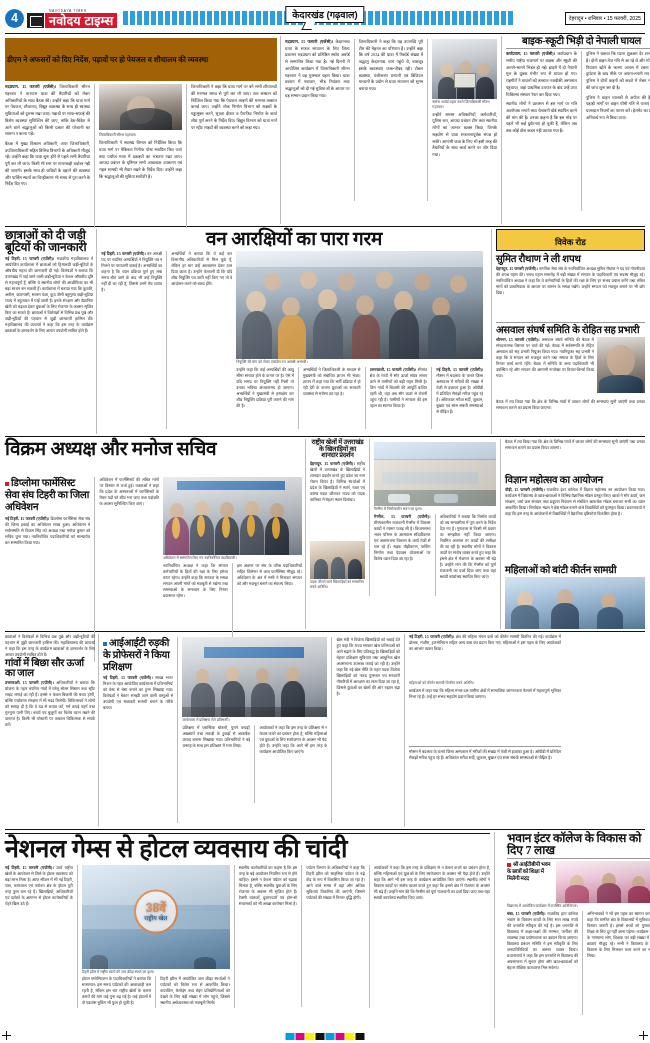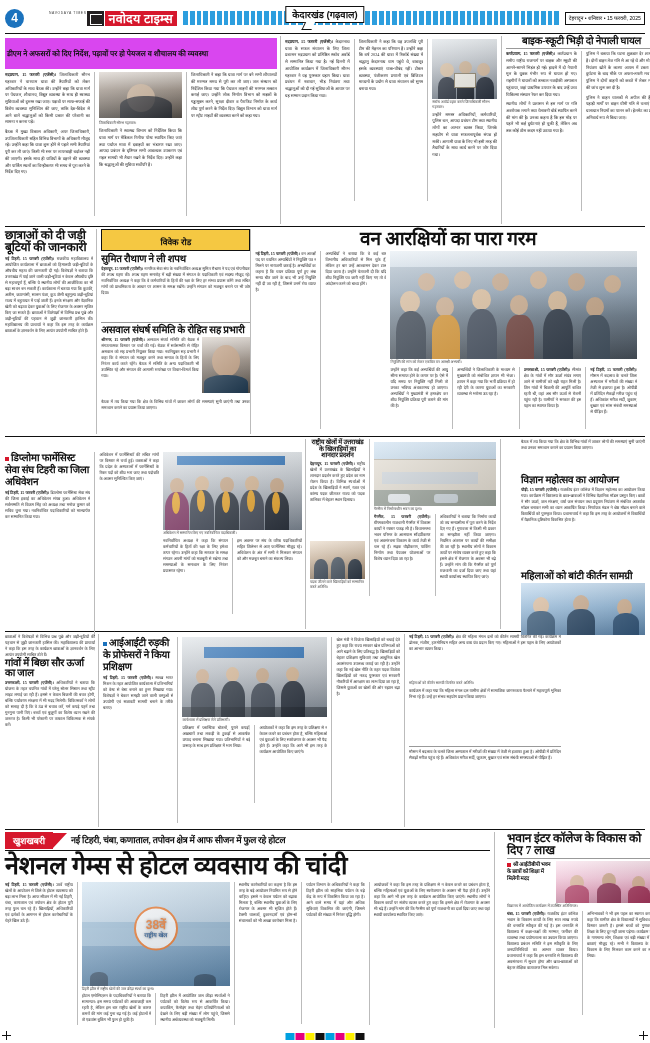--- a/index.html
+++ b/index.html
@@ -3,21 +3,21 @@
 <meta charset="utf-8">
 <style>
   html,body{margin:0;padding:0;background:#fff;}
   body{width:650px;height:1043px;font-family:"Liberation Serif",serif;color:#111;overflow:hidden;}
   .page{position:relative;width:650px;height:1043px;background:#fff;box-sizing:border-box;padding:4px 5px 0 5px;}
 
   
   .masthead{height:28px;display:flex;align-items:center;gap:3px;position:relative;}
   .pagebadge{width:19px;height:19px;border-radius:50%;background:#1b72bd;color:#fff;font-weight:bold;
     font-size:12px;display:flex;align-items:center;justify-content:center;font-family:"Liberation Sans",sans-serif;flex:0 0 auto;}
-  .logowrap{position:relative;flex:0 0 auto;display:flex;flex-direction:row;align-items:flex-start;}
+  .logowrap{position:relative;flex:0 0 auto;display:flex;flex-direction:column;align-items:flex-start;}
   .logo-sub{font-size:3.4px;letter-spacing:.6px;color:#444;font-family:"Liberation Sans",sans-serif;margin-left:22px;}
   .logo-row{display:flex;align-items:stretch;}
   .logo-blk{width:17px;height:15px;background:#231f20;margin-right:1px;position:relative;}
   .logo-blk:after{content:"";position:absolute;left:3px;top:3px;width:11px;height:9px;border:1px solid #fff;border-right:none;}
   .logo-red{background:#d6172c;color:#fff;font-weight:bold;font-size:12.5px;letter-spacing:.2px;
     padding:0 4px;display:flex;align-items:center;font-family:"Liberation Sans",sans-serif;height:15px;}
   .barcode{flex:1;height:14px;display:flex;gap:2px;overflow:hidden;margin:0 3px;}
   .barcode i{display:block;width:5px;height:14px;background:#2d9ede;}
   .edition-tag{position:absolute;left:50%;transform:translateX(-50%);top:2px;z-index:5;}
   .edition-box{border:1.2px solid #111;background:#fff;padding:1px 6px;font-family:"Liberation Sans",sans-serif;
@@ -28,21 +28,21 @@
     font-family:"Liberation Sans",sans-serif;flex:0 0 auto;}
   .rule-top{border-top:1.6px solid #111;margin:1px 0 0 0;}
 
   
   .hl{font-weight:bold;line-height:1.02;font-family:"Liberation Serif",serif;letter-spacing:-.2px;}
   .h-xl{font-size:25px;}
   .h-lg{font-size:19px;}
   .h-md{font-size:15px;}
   .h-sm{font-size:12px;}
   .h-xs{font-size:10px;}
-  .subhl{font-weight:bold;font-size:7.4px;background:#d946ef;padding:11px 2px;line-height:1.25;}
+  .subhl{font-weight:bold;font-size:7.4px;background:#a16207;padding:17px 2px;line-height:1.25;}
   .body-txt{font-size:4.15px;line-height:1.62;text-align:justify;color:#1a1a1a;hyphens:auto;overflow:hidden;}
   .body-txt.tight{font-size:4px;line-height:1.5;}
   .lead{font-weight:bold;}
   .cap{font-size:3.7px;line-height:1.3;color:#333;padding-top:1px;}
   .hrule{border-top:.8px solid #111;}
   .hrule-thin{border-top:.5px solid #999;}
   .vline{border-left:.5px solid #bbb;}
   .photo{background:#c9cfd4;position:relative;overflow:hidden;}
   .photo:after{content:"";position:absolute;inset:0;
     background:linear-gradient(145deg,rgba(255,255,255,.35),rgba(0,0,0,.12));}
@@ -225,46 +225,20 @@
   <div style="display:flex;height:205px;">
 
     <div style="width:90px;padding-right:3px;">
       <div class="hl h-sm">छात्राओं को दी जड़ी बूटियों की जानकारी</div>
       <div class="body-txt tight" style="margin-top:3px;height:178px;overflow:hidden;">
         <span class="lead">नई टिहरी, 15 फरवरी (एजेंसी)।</span>
         <span>राजकीय महाविद्यालय में आयोजित कार्यशाला में छात्राओं को हिमालयी जड़ी-बूटियों के औषधीय महत्व की जानकारी दी गई। विशेषज्ञों ने बताया कि उत्तराखंड में पाई जाने वाली जड़ी-बूटियां न केवल औषधीय दृष्टि से महत्वपूर्ण हैं, बल्कि ये स्थानीय लोगों की आजीविका का भी बड़ा साधन बन सकती हैं।</span>
         <span>कार्यशाला में बताया गया कि कुटकी, अतीस, जटामांसी, सालम पंजा, कुठ जैसी बहुमूल्य जड़ी-बूटियां राज्य में बहुतायत में पाई जाती हैं। इनके संरक्षण और वैज्ञानिक खेती को बढ़ावा देकर युवाओं के लिए रोजगार के अवसर सृजित किए जा सकते हैं।</span>
         <span>छात्राओं ने विशेषज्ञों से विभिन्न प्रश्न पूछे और जड़ी-बूटियों की पहचान से जुड़ी जानकारी हासिल की। महाविद्यालय की प्राचार्या ने कहा कि इस तरह के कार्यक्रम छात्राओं के ज्ञानवर्धन के लिए अत्यंत उपयोगी साबित होते हैं।</span>
       </div>
-    </div>
-
-    <div class="vline" style="width:152px;padding-left:4px;">
-      <div style="text-align:center;border:1px solid #111;padding:1px 0;background:#f5c842;">
-        <span style="font-weight:bold;font-size:8.5px;font-family:'Liberation Sans',sans-serif;">विवेक रोड</span>
-      </div>
-      <div class="hl h-xs" style="margin-top:3px;">सुमित रौथाण ने ली शपथ</div>
-      <div class="body-txt tight" style="margin-top:2px;height:54px;overflow:hidden;">
-        <span class="lead">देहरादून, 15 फरवरी (एजेंसी)।</span>
-        <span>नागरिक सेवा संघ के नवनिर्वाचित अध्यक्ष सुमित रौथाण ने पद एवं गोपनीयता की शपथ ग्रहण की। शपथ ग्रहण समारोह में बड़ी संख्या में संगठन के पदाधिकारी एवं सदस्य मौजूद रहे। नवनिर्वाचित अध्यक्ष ने कहा कि वे कर्मचारियों के हितों की रक्षा के लिए हर संभव प्रयास करेंगे तथा लंबित मांगों को प्राथमिकता के आधार पर शासन के समक्ष रखेंगे। उन्होंने संगठन को मजबूत बनाने पर भी जोर दिया।</span>
-      </div>
-      <div class="hrule-thin" style="margin:2px 0;"></div>
-      <div class="hl h-xs">असवाल संघर्ष समिति के रोहित सह प्रभारी</div>
-      <div style="display:flex;gap:3px;margin-top:2px;">
-        <div style="flex:1;">
-          <div class="body-txt tight" style="height:62px;overflow:hidden;">
-            <span class="lead">श्रीनगर, 15 फरवरी (एजेंसी)।</span>
-            <span>असवाल संघर्ष समिति की बैठक में संगठनात्मक विस्तार पर चर्चा की गई। बैठक में सर्वसम्मति से रोहित असवाल को सह प्रभारी नियुक्त किया गया। नवनियुक्त सह प्रभारी ने कहा कि वे संगठन को मजबूत करने तथा समाज के हितों के लिए निरंतर कार्य करते रहेंगे। बैठक में समिति के अन्य पदाधिकारी भी उपस्थित रहे और संगठन की आगामी रूपरेखा पर विचार-विमर्श किया गया।</span>
-          </div>
-        </div>
-        <div class="photo ph-portrait" style="width:48px;height:56px;flex:0 0 auto;">
-          <div class="blob" style="width:28px;height:32px;left:10px;top:8px;background:#c2a083;"></div>
-          <div class="silhouette" style="width:44px;height:18px;left:2px;background:#1f3a52;"></div>
-        </div>
-      </div>
-      <div class="body-txt tight" style="height:22px;overflow:hidden;">बैठक में तय किया गया कि क्षेत्र के विभिन्न गांवों में जाकर लोगों की समस्याएं सुनी जाएंगी तथा उनका समाधान कराने का प्रयास किया जाएगा।</div>
     </div>
 
     <div class="vline" style="width:393px;padding:0 4px;">
       <div class="hl h-lg" style="text-align:center;">वन आरक्षियों का पारा गरम</div>
       <div style="display:flex;gap:4px;margin-top:3px;">
         <div style="width:61px;">
           <div class="body-txt tight" style="height:176px;overflow:hidden;">
             <span class="lead">नई टिहरी, 15 फरवरी (एजेंसी)।</span>
             <span>वन आरक्षी पद पर चयनित अभ्यर्थियों ने नियुक्ति पत्र न मिलने पर नाराजगी जताई है। अभ्यर्थियों का कहना है कि चयन प्रक्रिया पूर्ण हुए लंबा समय बीत जाने के बाद भी उन्हें नियुक्ति नहीं दी जा रही है, जिससे उनमें रोष व्याप्त है।</span>
           </div>
@@ -311,28 +285,55 @@
             <div class="vline" style="width:49px;padding-left:4px;">
               <div class="body-txt tight" style="height:62px;overflow:hidden;">
                 <span class="lead">नई टिहरी, 15 फरवरी (एजेंसी)।</span>
                 <span>मौसम में बदलाव के चलते जिला अस्पताल में मरीजों की संख्या में तेजी से इजाफा हुआ है। ओपीडी में प्रतिदिन सैकड़ों मरीज पहुंच रहे हैं। अधिकांश मरीज सर्दी, जुकाम, बुखार एवं सांस संबंधी समस्याओं से पीड़ित हैं।</span>
               </div>
             </div>
           </div>
         </div>
       </div>
     </div>
+
+    <div class="vline" style="width:152px;padding-left:4px;">
+      <div style="text-align:center;border:1px solid #111;padding:1px 0;background:#f5c842;">
+        <span style="font-weight:bold;font-size:8.5px;font-family:'Liberation Sans',sans-serif;">विवेक रोड</span>
+      </div>
+      <div class="hl h-xs" style="margin-top:3px;">सुमित रौथाण ने ली शपथ</div>
+      <div class="body-txt tight" style="margin-top:2px;height:54px;overflow:hidden;">
+        <span class="lead">देहरादून, 15 फरवरी (एजेंसी)।</span>
+        <span>नागरिक सेवा संघ के नवनिर्वाचित अध्यक्ष सुमित रौथाण ने पद एवं गोपनीयता की शपथ ग्रहण की। शपथ ग्रहण समारोह में बड़ी संख्या में संगठन के पदाधिकारी एवं सदस्य मौजूद रहे। नवनिर्वाचित अध्यक्ष ने कहा कि वे कर्मचारियों के हितों की रक्षा के लिए हर संभव प्रयास करेंगे तथा लंबित मांगों को प्राथमिकता के आधार पर शासन के समक्ष रखेंगे। उन्होंने संगठन को मजबूत बनाने पर भी जोर दिया।</span>
+      </div>
+      <div class="hrule-thin" style="margin:2px 0;"></div>
+      <div class="hl h-xs">असवाल संघर्ष समिति के रोहित सह प्रभारी</div>
+      <div style="display:flex;gap:3px;margin-top:2px;">
+        <div style="flex:1;">
+          <div class="body-txt tight" style="height:62px;overflow:hidden;">
+            <span class="lead">श्रीनगर, 15 फरवरी (एजेंसी)।</span>
+            <span>असवाल संघर्ष समिति की बैठक में संगठनात्मक विस्तार पर चर्चा की गई। बैठक में सर्वसम्मति से रोहित असवाल को सह प्रभारी नियुक्त किया गया। नवनियुक्त सह प्रभारी ने कहा कि वे संगठन को मजबूत करने तथा समाज के हितों के लिए निरंतर कार्य करते रहेंगे। बैठक में समिति के अन्य पदाधिकारी भी उपस्थित रहे और संगठन की आगामी रूपरेखा पर विचार-विमर्श किया गया।</span>
+          </div>
+        </div>
+        <div class="photo ph-portrait" style="width:48px;height:56px;flex:0 0 auto;">
+          <div class="blob" style="width:28px;height:32px;left:10px;top:8px;background:#c2a083;"></div>
+          <div class="silhouette" style="width:44px;height:18px;left:2px;background:#1f3a52;"></div>
+        </div>
+      </div>
+      <div class="body-txt tight" style="height:22px;overflow:hidden;">बैठक में तय किया गया कि क्षेत्र के विभिन्न गांवों में जाकर लोगों की समस्याएं सुनी जाएंगी तथा उनका समाधान कराने का प्रयास किया जाएगा।</div>
+    </div>
   </div>
 
   <div class="hrule" style="margin:2px 0;"></div>
 
   <div style="display:flex;height:190px;">
 
     <div style="width:297px;padding-right:3px;">
-      <div style="display:flex;gap:4px;margin-top:13px;">
+      <div class="hl h-lg">विक्रम अध्यक्ष और मनोज सचिव</div>
+      <div style="display:flex;gap:4px;margin-top:19px;">
         <div style="width:86px;">
           <div class="hl h-xs" style="line-height:1.18;"><span class="bullet"></span><span>डिप्लोमा फार्मेसिस्ट सेवा संघ टिहरी का जिला अधिवेशन</span></div>
           <div class="body-txt tight" style="margin-top:3px;height:146px;overflow:hidden;">
             <span class="lead">नई टिहरी, 15 फरवरी (एजेंसी)।</span>
             <span>डिप्लोमा फार्मेसिस्ट सेवा संघ की जिला इकाई का अधिवेशन संपन्न हुआ। अधिवेशन में सर्वसम्मति से विक्रम सिंह को अध्यक्ष तथा मनोज कुमार को सचिव चुना गया। नवनिर्वाचित पदाधिकारियों को माल्यार्पण कर सम्मानित किया गया।</span>
           </div>
         </div>
         <div class="vline" style="width:60px;padding-left:4px;">
           <div class="body-txt tight" style="height:166px;overflow:hidden;">अधिवेशन में फार्मेसिस्टों की लंबित मांगों पर विस्तार से चर्चा हुई। वक्ताओं ने कहा कि प्रदेश के अस्पतालों में फार्मेसिस्टों के रिक्त पदों को शीघ्र भरा जाए तथा पदोन्नति के अवसर सुनिश्चित किए जाएं।</div>
         </div>
@@ -402,30 +403,30 @@
             <div class="vline" style="width:57px;padding-left:4px;">
               <div class="body-txt tight" style="height:82px;overflow:hidden;">
                 <span>अधिकारियों ने बताया कि निर्माण कार्यों को तय समयसीमा में पूरा करने के निर्देश दिए गए हैं। गुणवत्ता से किसी भी प्रकार का समझौता नहीं किया जाएगा। नियमित अंतराल पर कार्यों की समीक्षा की जा रही है।</span> <span>स्थानीय लोगों ने विकास कार्यों पर संतोष व्यक्त करते हुए कहा कि इससे क्षेत्र में रोजगार के अवसर भी बढ़े हैं। उन्होंने मांग की कि गैरसैंण को पूर्ण राजधानी का दर्जा दिया जाए तथा यहां स्थायी कार्यालय स्थापित किए जाएं।</span>
               </div>
             </div>
           </div>
         </div>
       </div>
     </div>
 
-    <div class="vline" style="width:152px;padding-left:20px;">
+    <div class="vline" style="width:152px;padding-left:4px;">
       <div class="body-txt tight" style="height:34px;overflow:hidden;">
         <span>बैठक में तय किया गया कि क्षेत्र के विभिन्न गांवों में जाकर लोगों की समस्याएं सुनी जाएंगी तथा उनका समाधान कराने का प्रयास किया जाएगा।</span>
       </div>
       <div class="hl h-xs" style="margin-top:2px;">विज्ञान महोत्सव का आयोजन</div>
       <div class="body-txt tight" style="margin-top:2px;height:76px;overflow:hidden;">
         <span class="lead">पौड़ी, 15 फरवरी (एजेंसी)।</span>
         <span>राजकीय इंटर कॉलेज में विज्ञान महोत्सव का आयोजन किया गया। कार्यक्रम में विद्यालय के छात्र-छात्राओं ने विभिन्न वैज्ञानिक मॉडल प्रस्तुत किए। छात्रों ने सौर ऊर्जा, जल संरक्षण, वर्षा जल संचयन तथा प्रदूषण नियंत्रण से संबंधित आकर्षक मॉडल बनाकर सभी का ध्यान आकर्षित किया। निर्णायक मंडल ने श्रेष्ठ मॉडल बनाने वाले विद्यार्थियों को पुरस्कृत किया। प्रधानाचार्य ने कहा कि इस तरह के आयोजनों से विद्यार्थियों में वैज्ञानिक दृष्टिकोण विकसित होता है।</span>
       </div>
-      <div class="hl h-xs" style="margin-top:8px;">महिलाओं को बांटी कीर्तन सामग्री</div>
+      <div class="hl h-xs" style="margin-top:2px;">महिलाओं को बांटी कीर्तन सामग्री</div>
       <div class="photo ph-blue" style="height:52px;margin-top:2px;">
         <div class="blob" style="width:16px;height:18px;left:12px;top:14px;background:#d8b898;"></div>
         <div class="blob" style="width:16px;height:18px;left:52px;top:12px;background:#c8a88a;"></div>
         <div class="blob" style="width:15px;height:17px;left:96px;top:16px;background:#d3b394;"></div>
         <div class="silhouette" style="width:28px;height:24px;left:6px;background:#2a4d6e;"></div>
         <div class="silhouette" style="width:28px;height:26px;left:46px;background:#1f3d5c;"></div>
         <div class="silhouette" style="width:26px;height:22px;left:92px;background:#32567a;"></div>
       </div>
     </div>
   </div>
@@ -496,25 +497,20 @@
         <span>मौसम में बदलाव के चलते जिला अस्पताल में मरीजों की संख्या में तेजी से इजाफा हुआ है। ओपीडी में प्रतिदिन सैकड़ों मरीज पहुंच रहे हैं। अधिकांश मरीज सर्दी, जुकाम, बुखार एवं सांस संबंधी समस्याओं से पीड़ित हैं।</span>
       </div>
     </div>
   </div>
 
   <div class="hrule" style="margin:2px 0;"></div>
 
   <div style="display:flex;height:196px;">
 
     <div style="width:485px;padding-right:4px;">
-      <div style="display:flex;align-items:center;gap:0;">
-        <div class="redtag">खुशखबरी</div>
-        <div style="width:0;height:0;border-top:15px solid #d6172c;border-right:14px solid transparent;"></div>
-        <div class="hl" style="font-size:9px;margin-left:4px;">नई टिहरी, चंबा, कणाताल, तपोवन क्षेत्र में आफ सीजन में फुल रहे होटल</div>
-      </div>
       <div class="hrule" style="margin:1px 0 2px 0;"></div>
       <div class="hl h-xl">नेशनल गेम्स से होटल व्यवसाय की चांदी</div>
       <div style="display:flex;gap:4px;margin-top:3px;">
         <div style="width:70px;">
           <div class="body-txt tight" style="height:142px;overflow:hidden;">
             <span class="lead">नई टिहरी, 15 फरवरी (एजेंसी)।</span>
             <span>38वें राष्ट्रीय खेलों के आयोजन से जिले के होटल व्यवसाय को बड़ा लाभ मिला है। आफ सीजन में भी नई टिहरी, चंबा, कणाताल एवं तपोवन क्षेत्र के होटल पूरी तरह फुल चल रहे हैं। खिलाड़ियों, अधिकारियों एवं दर्शकों के आगमन से होटल कारोबारियों के चेहरे खिल उठे हैं।</span>
           </div>
         </div>
         <div class="vline" style="width:148px;padding-left:4px;">

